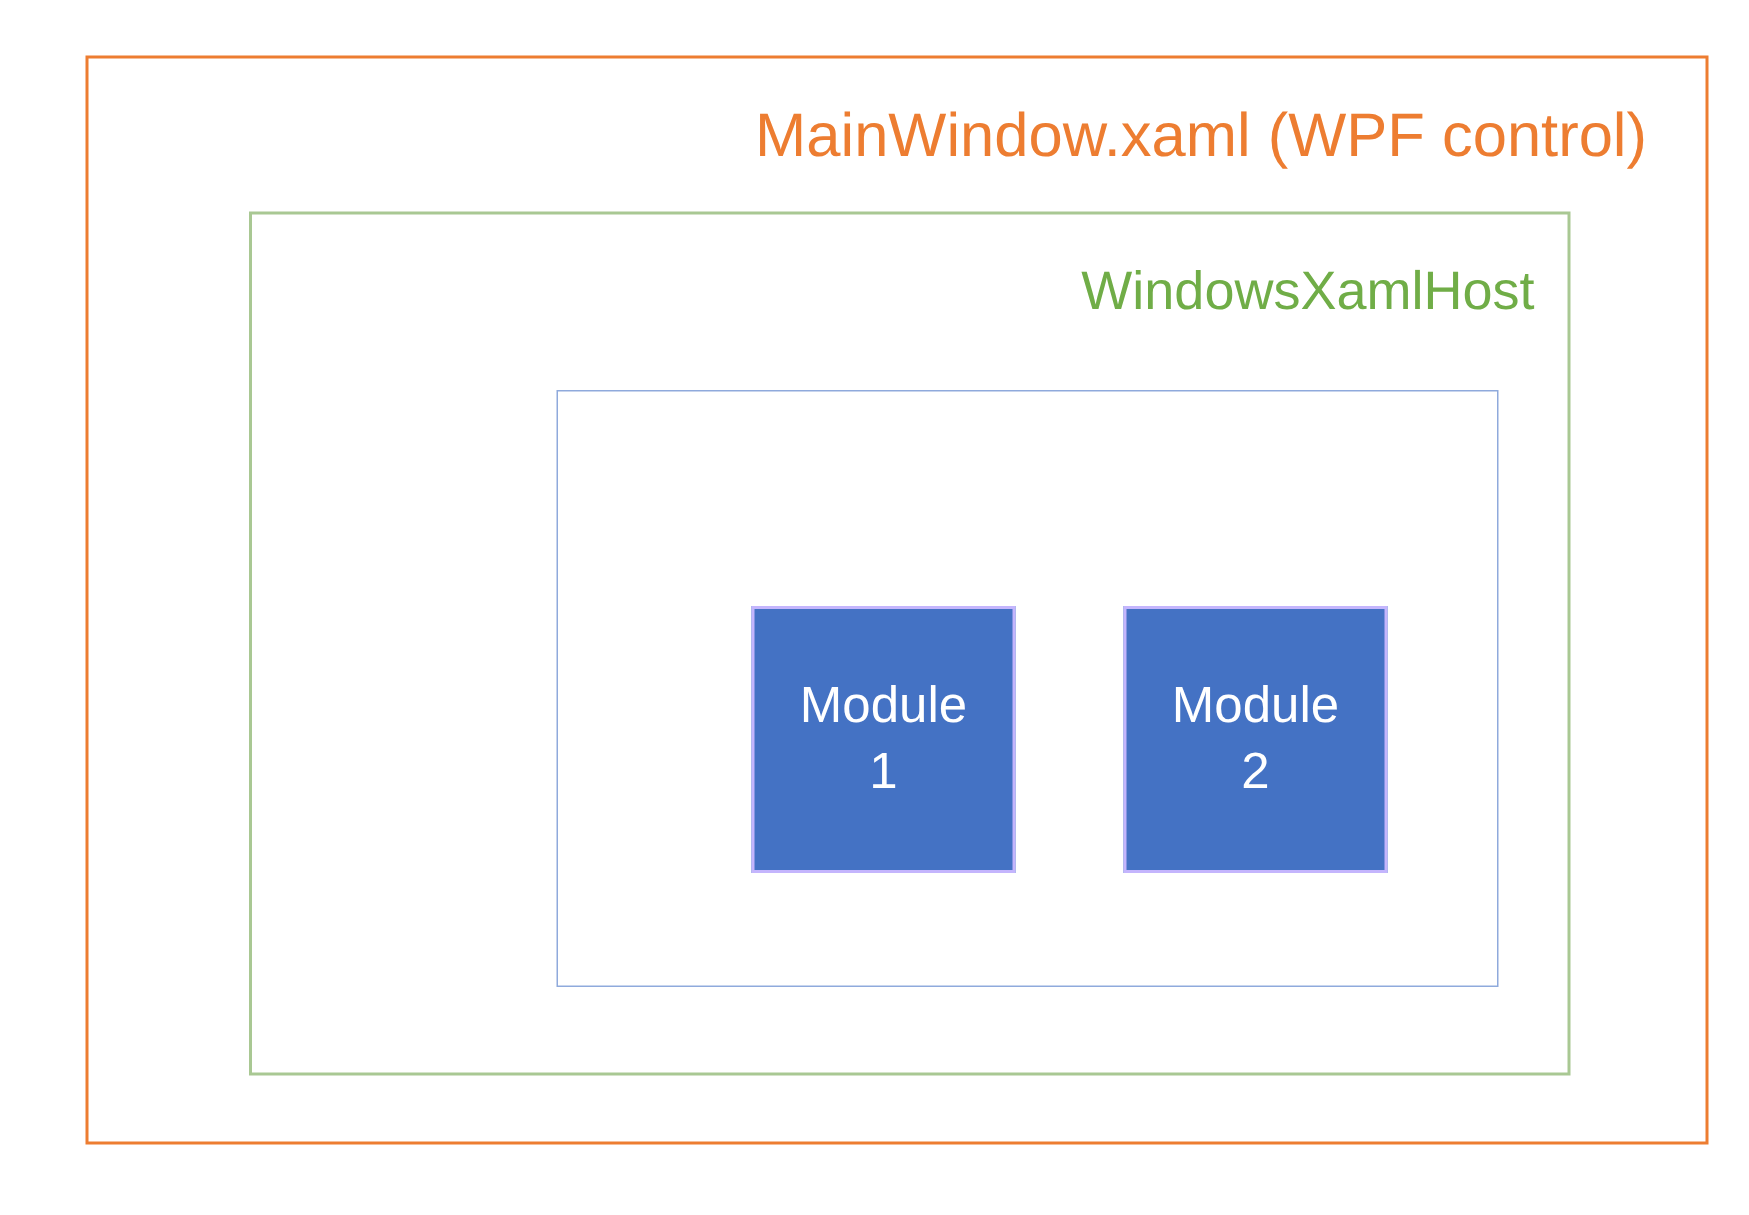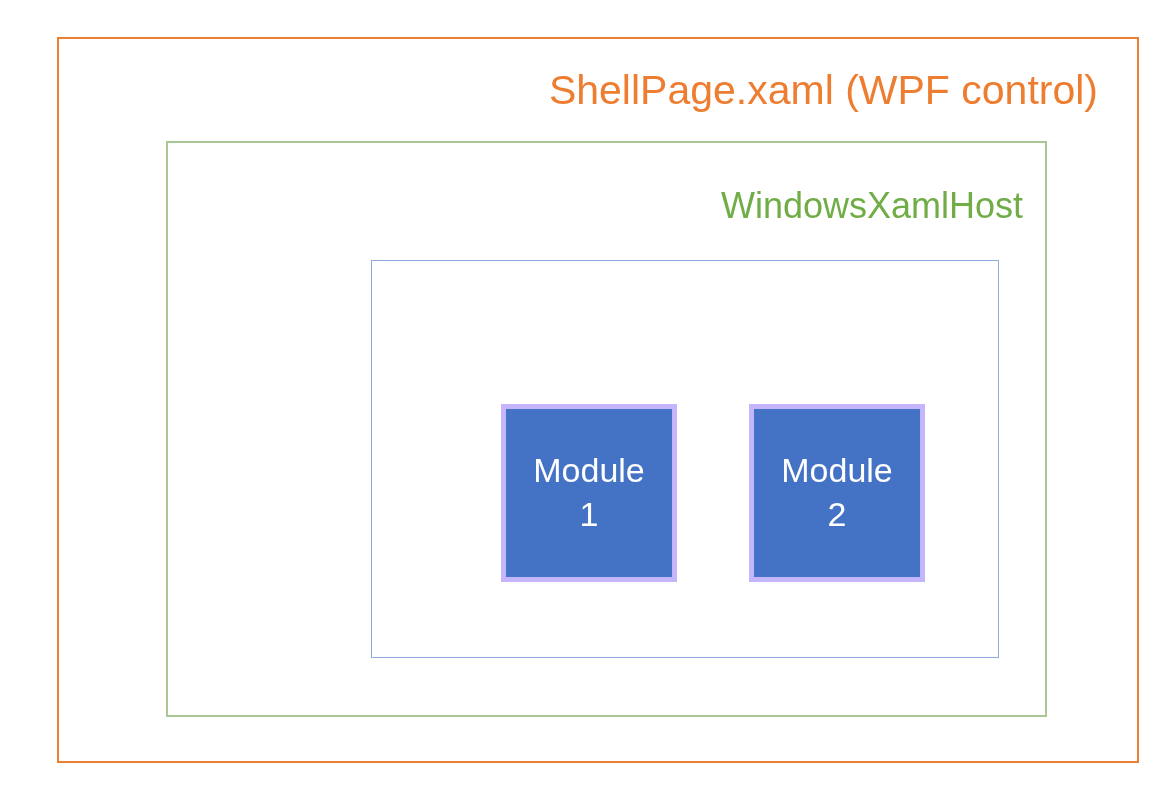--- a/index.html
+++ b/index.html
@@ -67,21 +67,21 @@
   .label-outer {
     left: 57px;
     top: 70px;
     width: 1041px;
     text-align: right;
     font-size: 41px;
     color: #ED7D31;
   }
   .label-middle {
     left: 166px;
-    top: 188px;
+    top: 176px;
     width: 857px;
     text-align: right;
     font-size: 36px;
     color: #70AD47;
   }
   .label-inner {
     left: 371px;
     top: 303px;
     width: 604px;
     text-align: right;
@@ -89,21 +89,21 @@
     color: #4472C4;
   }
 
   
   .module {
     position: absolute;
     top: 404px;
     width: 176px;
     height: 178px;
     background: #4472C4;
-    border: 5px solid #c4b5fd;
+    border: 2px solid #c4b5fd;
     box-sizing: border-box;
     display: flex;
     flex-direction: column;
     align-items: center;
     justify-content: center;
     color: #ffffff;
     font-size: 34px;
     line-height: 1.28;
     text-align: center;
   }
@@ -111,21 +111,21 @@
   .module-2 { left: 749px; }
   .module .m-name,
   .module .m-num { display: block; }
 </style>
 </head>
 <body>
 
 <div id="canvas">
 
   <div class="box-outer"></div>
-  <div class="label label-outer">ShellPage.xaml (WPF control)</div>
+  <div class="label label-outer">MainWindow.xaml (WPF control)</div>
 
   <div class="box-middle"></div>
   <div class="label label-middle">WindowsXamlHost</div>
 
   <div class="box-inner"></div>
 
   <div class="module module-1">
     <span class="m-name">Module</span>
     <span class="m-num">1</span>
   </div>

